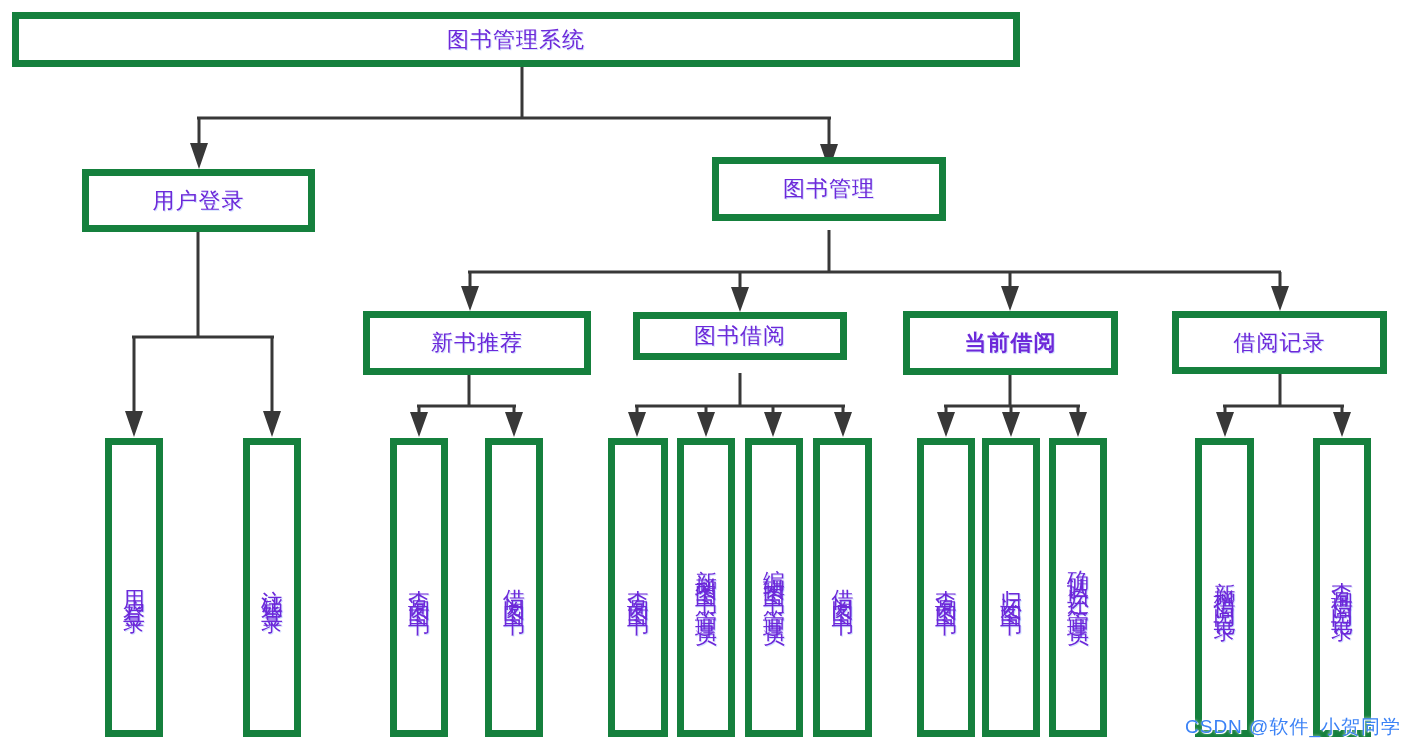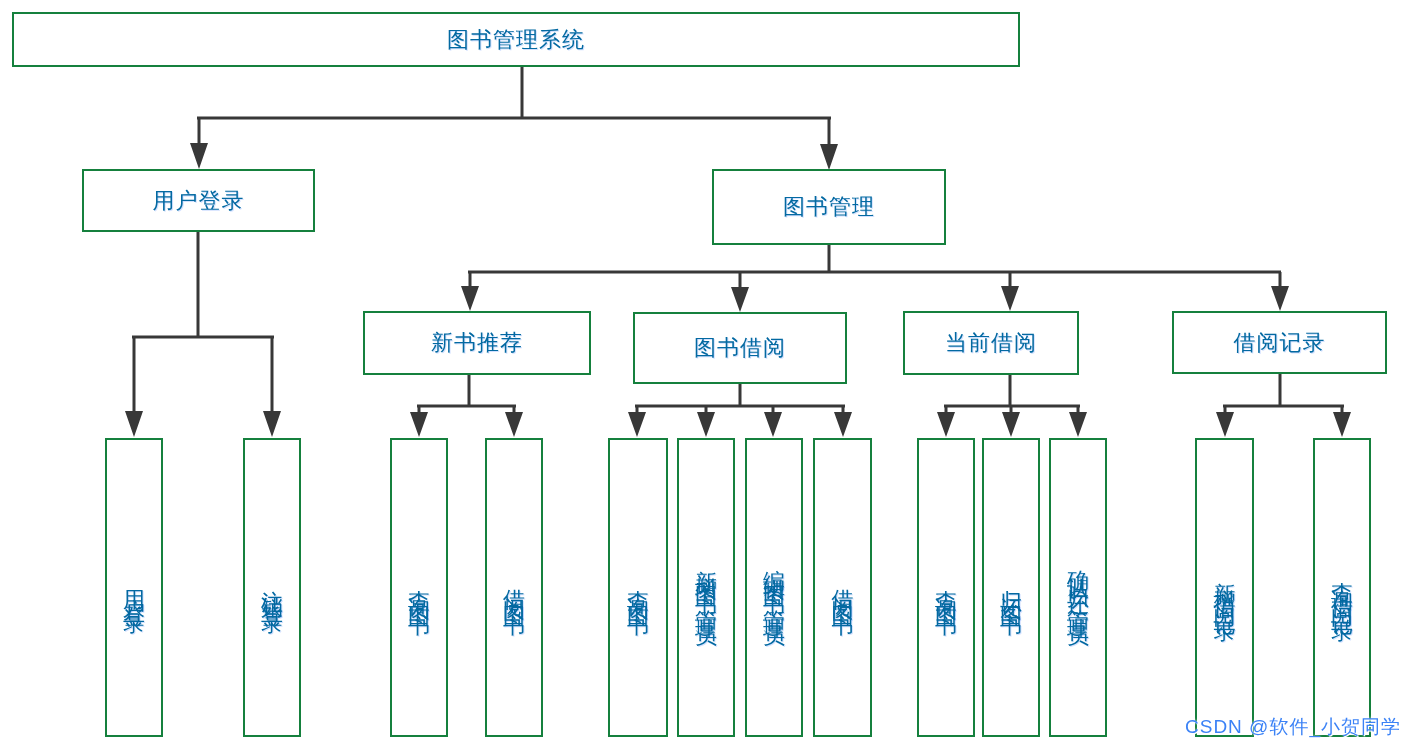--- a/index.html
+++ b/index.html
@@ -10,41 +10,41 @@
     overflow:hidden;
     font-family:"Liberation Sans", sans-serif;
   }
   .connectors{
     position:absolute;left:0;top:0;z-index:1;
   }
   .node{
     position:absolute;
     box-sizing:border-box;
     background:#ffffff;
-    border:2px solid #15803d;
+    border:7px solid #15803d;
     display:flex;align-items:center;justify-content:center;
-    color:#0369a1;
+    color:#6d28d9;
     z-index:2;
     text-shadow:1px 1px 0 rgba(130,170,255,0.35);
   }
   .hnode{font-size:22px;letter-spacing:1px;}
   .leaf{font-size:22px;}
   .leaf .vtext{
     writing-mode:vertical-rl;
     text-orientation:mixed;
     line-height:1;
     letter-spacing:8px;
   }
   
   #n-root   {left:12px;  top:12px;  width:1008px; height:55px;}
   #n-login  {left:82px;  top:169px; width:233px;  height:63px;}
-  #n-mgmt   {left:712px; top:169px; width:234px;  height:76px;}
+  #n-mgmt   {left:712px; top:157px; width:234px;  height:64px;}
   #n-g0     {left:363px; top:311px; width:228px;  height:64px;}
-  #n-g1     {left:633px; top:312px; width:214px;  height:72px;}
-  #n-g2     {left:903px; top:311px; width:176px;  height:64px;}
+  #n-g1     {left:633px; top:312px; width:214px;  height:48px;}
+  #n-g2     {left:903px; top:311px; width:215px;  height:64px;font-weight:bold;}
   #n-g3     {left:1172px;top:311px; width:215px;  height:63px;}
   
   .leaf{top:438px;height:299px;width:58px;}
   #l-a0{left:105px;} #l-a1{left:243px;}
   #l-b0{left:390px;} #l-b1{left:485px;}
   #l-c0{left:608px;width:60px;} #l-c1{left:677px;} #l-c2{left:745px;} #l-c3{left:813px;width:59px;}
   #l-d0{left:917px;} #l-d1{left:982px;} #l-d2{left:1049px;}
   #l-e0{left:1195px;width:59px;} #l-e1{left:1313px;}
   
   .watermark{

